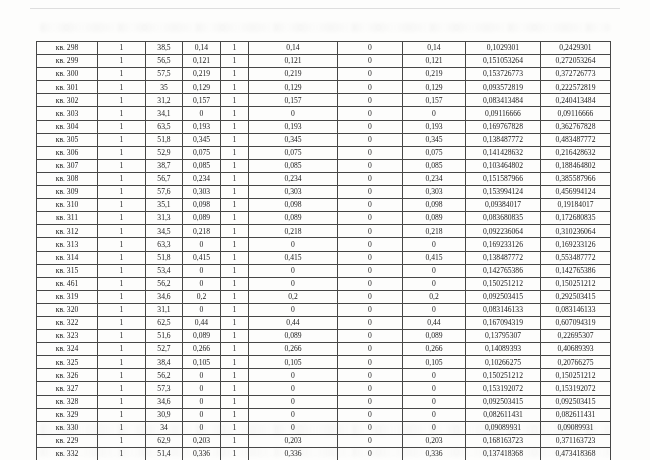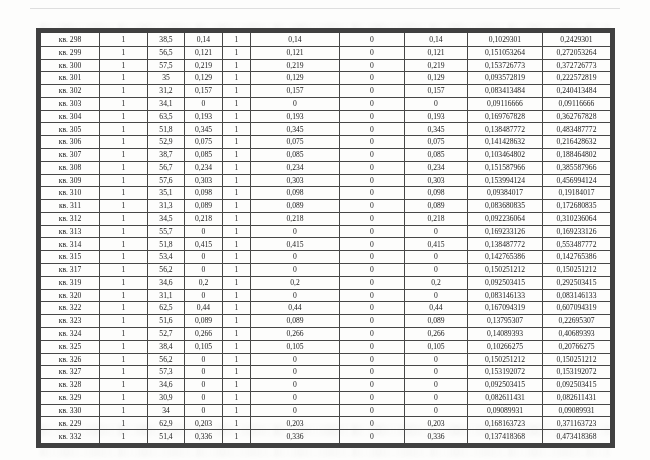--- a/index.html
+++ b/index.html
@@ -31,25 +31,25 @@
     left: 30px; right: 30px; top: 8px; height: 1px;
     background: rgba(130,130,130,0.25);
     filter: blur(0.6px);
   }
   .ghost-top { top: 23px; height: 9px; }
   .ghost-bottom-1 { top: 424px; height: 12px; }
   .ghost-bottom-2 { top: 447px; height: 10px; opacity: 0.22; }
 
   table.data {
     position: absolute;
-    left: 36px; top: 28px;
+    left: 36px; top: 41px;
     width: 574px; height: 420px;
     border-collapse: collapse;
     table-layout: fixed;
-    border: 5px solid #404040;
+    border: 1px solid #404040;
   }
   table.data td {
     border: 1px solid #474747;
     font-size: 7.6px;
     line-height: 1;
     color: #1a1a1a;
     text-align: center;
     vertical-align: middle;
     padding: 0;
     overflow: hidden;
@@ -254,21 +254,21 @@
           <td>1</td>
           <td>0,218</td>
           <td>0</td>
           <td>0,218</td>
           <td>0,092236064</td>
           <td>0,310236064</td>
         </tr>
         <tr>
           <td>кв. 313</td>
           <td>1</td>
-          <td>55,7</td>
+          <td>63,3</td>
           <td>0</td>
           <td>1</td>
           <td>0</td>
           <td>0</td>
           <td>0</td>
           <td>0,169233126</td>
           <td>0,169233126</td>
         </tr>
         <tr>
           <td>кв. 314</td>
@@ -288,21 +288,21 @@
           <td>53,4</td>
           <td>0</td>
           <td>1</td>
           <td>0</td>
           <td>0</td>
           <td>0</td>
           <td>0,142765386</td>
           <td>0,142765386</td>
         </tr>
         <tr>
-          <td>кв. 317</td>
+          <td>кв. 461</td>
           <td>1</td>
           <td>56,2</td>
           <td>0</td>
           <td>1</td>
           <td>0</td>
           <td>0</td>
           <td>0</td>
           <td>0,150251212</td>
           <td>0,150251212</td>
         </tr>

